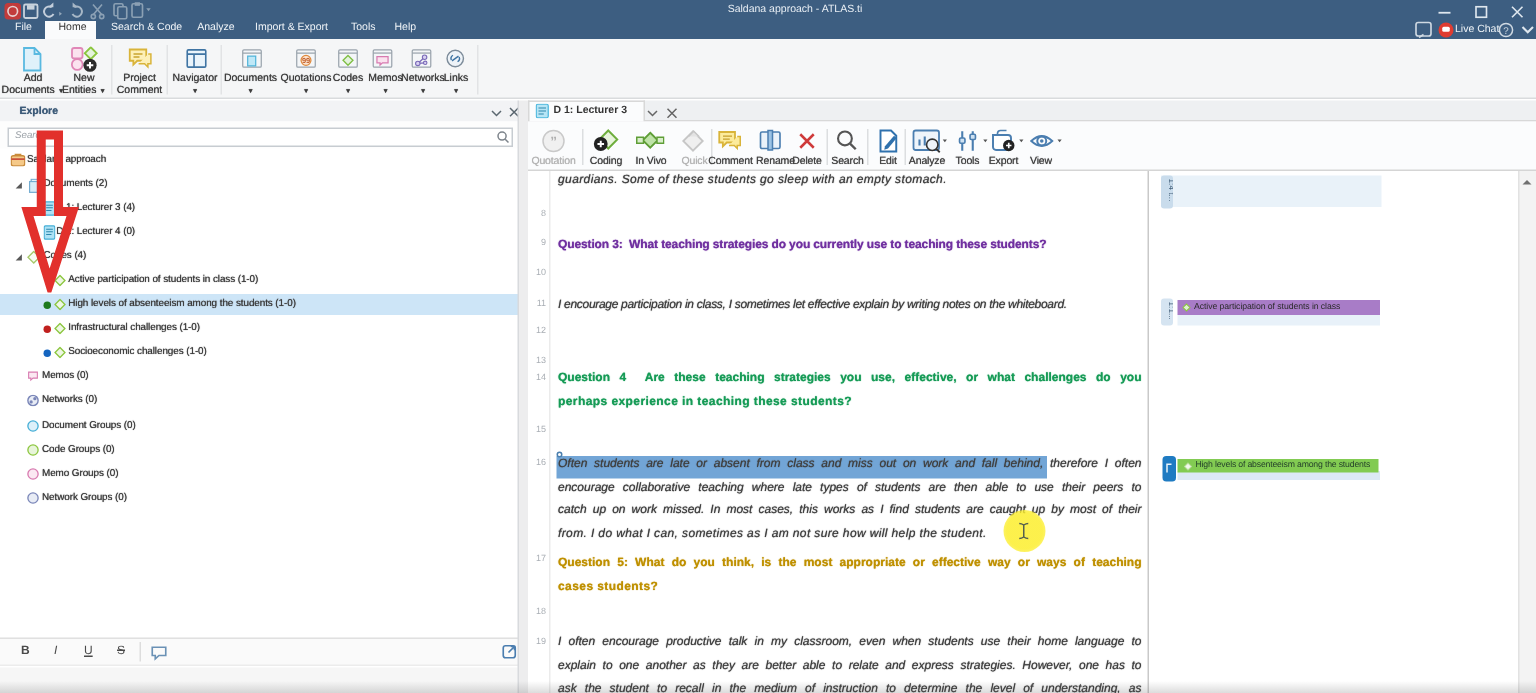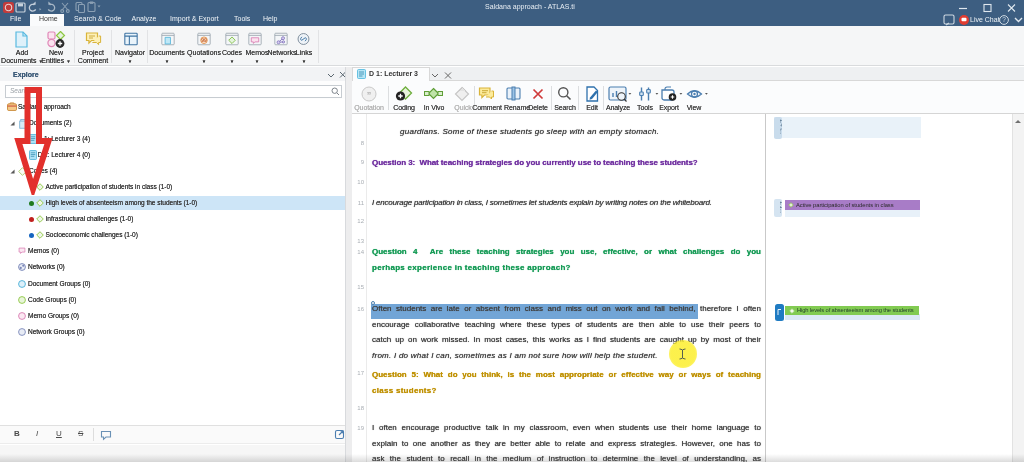--- a/index.html
+++ b/index.html
@@ -7,21 +7,21 @@
   body { font-family:"Liberation Sans",sans-serif; position:relative; background:#fff; }
   .abs { position:absolute; }
   .ribicon { position:absolute; top:31px; }
   .riblab { position:absolute; top:49px; font-size:7px; color:#3d3d3d; text-shadow:0 0 0.5px; text-align:center; line-height:8px; white-space:nowrap; }
   .tlab { position:absolute; top:104px; font-size:7px; letter-spacing:-0.1px; color:#444; text-shadow:0 0 0.5px; text-align:center; white-space:nowrap; }
   .tico { position:absolute; top:86px; }
   .tsep { position:absolute; top:86px; width:1px; height:24px; background:#dcdee0; }
   .trow { position:absolute; left:0; width:346px; height:15.7px; font-size:6.6px; text-shadow:0 0 0.6px; letter-spacing:-0.05px; color:#3a3a3a; white-space:nowrap; }
   .num { position:absolute; width:14px; text-align:right; font-size:6px; color:#a9aeb4; }
   .dline { position:absolute; left:372px; width:389px; line-height:11px; font-size:8px; text-shadow:0 0 0.7px; font-style:italic; color:#3f3f3f; white-space:nowrap; }
-  .jline { position:absolute; left:372px; width:389px; line-height:11px; font-size:8px; text-shadow:0 0 0.7px; color:#3f3f3f; text-align:justify; text-align-last:justify; }
+  .jline { position:absolute; left:372px; width:389px; line-height:11px; font-size:8px; text-shadow:0 0 0.7px; font-style:italic; color:#3f3f3f; text-align:justify; text-align-last:justify; }
   .qline { font-style:normal; font-weight:bold; }
 </style>
 </head>
 <body>
 
 <div class="abs" style="left:0;top:0;width:1024px;height:26px;background:#3d5e81;"></div>
 
 <svg class="abs" style="left:0;top:0;" width="140" height="14" viewBox="0 0 140 14">
   <rect x="3" y="2" width="11" height="11" rx="2.5" fill="#c23b3b"></rect>
   <circle cx="8.5" cy="7.5" r="3.2" fill="none" stroke="#e8cfcf" stroke-width="1.1"></circle>
@@ -410,32 +410,32 @@
 <div class="num" style="left:350px;top:199.5px;">11</div>
 <div class="num" style="left:350px;top:218px;">12</div>
 <div class="num" style="left:350px;top:238px;">13</div>
 <div class="num" style="left:350px;top:249px;">14</div>
 <div class="num" style="left:350px;top:284px;">15</div>
 <div class="num" style="left:350px;top:306px;">16</div>
 <div class="num" style="left:350px;top:370px;">17</div>
 <div class="num" style="left:350px;top:405px;">18</div>
 <div class="num" style="left:350px;top:425px;">19</div>
 
-<div class="dline" id="L8" style="letter-spacing:0.26px;top:126px;margin-left:28px;">guardians. Some of these students go sleep with an empty stomach.</div>
+<div class="dline" id="L8" style="letter-spacing:0.26px;top:114px;">guardians. Some of these students go sleep with an empty stomach.</div>
 <div class="dline qline" id="LQ3" style="letter-spacing:-0.08px;top:157px;color:#7030a0;">Question 3:&nbsp; What teaching strategies do you currently use to teaching these students?</div>
-<div class="dline" id="L11" style="letter-spacing:-0.2px;top:197px;">I encourage participation in class, I sometimes let students explain by writing notes on the whiteboard.</div>
+<div class="dline" id="L11" style="letter-spacing:-0.2px;top:197px;">I encourage participation in class, I sometimes let effective explain by writing notes on the whiteboard.</div>
 <div class="jline qline" id="LQ4a" style="top:246px;color:#169b56;">Question 4&nbsp; Are these teaching strategies you use, effective, or what challenges do you</div>
-<div class="dline qline" id="LQ4b" style="letter-spacing:0.28px;top:261.7px;color:#169b56;">perhaps experience in teaching these approach?</div>
+<div class="dline qline" id="LQ4b" style="letter-spacing:0.28px;top:261.7px;color:#169b56;">perhaps experience in teaching these students?</div>
 <div class="abs" id="HLRECT" style="left:370.5px;top:304px;width:327px;height:14.5px;background:#72a5d6;"></div>
 <div class="jline" id="L16a" style="top:303px;"><span id="HL">Often students are late or absent from class and miss out on work and fall behind,</span> therefore I often</div>
-<div class="jline" id="L16b" style="top:318.7px;">encourage collaborative teaching where these types of students are then able to use their peers to</div>
+<div class="jline" id="L16b" style="top:318.7px;">encourage collaborative teaching where late types of students are then able to use their peers to</div>
 <div class="jline" id="L16c" style="top:334.3px;">catch up on work missed. In most cases, this works as I find students are caught up by most of their</div>
 <div class="dline" id="L16d" style="letter-spacing:0.25px;top:350px;">from. I do what I can, sometimes as I am not sure how will help the student.</div>
 <div class="jline qline" id="LQ5a" style="top:369px;color:#bf9000;">Question 5: What do you think, is the most appropriate or effective way or ways of teaching</div>
-<div class="dline qline" id="LQ5b" style="letter-spacing:0.28px;top:384.7px;color:#bf9000;">class students?</div>
+<div class="dline qline" id="LQ5b" style="letter-spacing:0.28px;top:384.7px;color:#bf9000;">cases students?</div>
 <div class="jline" id="L19a" style="top:422px;">I often encourage productive talk in my classroom, even when students use their home language to</div>
 <div class="jline" id="L19b" style="top:437.7px;">explain to one another as they are better able to relate and express strategies. However, one has to</div>
 <div class="jline" id="L19c" style="top:453.4px;">ask the student to recall in the medium of instruction to determine the level of understanding, as</div>
 
 <div class="abs" style="left:774px;top:117px;width:147px;height:21px;background:#e9f2f9;"></div>
 <div class="abs" style="left:774px;top:117px;width:8px;height:22px;background:#c9dcec;border-radius:2px;"></div>
 <svg class="abs" style="left:774px;top:117px;" width="8" height="22" viewBox="0 0 8 22">
     <text x="5.5" y="2" font-size="5.5" fill="#44607a" transform="rotate(90 5.5 2)" font-family="Liberation Sans">1:4 t...</text>
   </svg>
 

